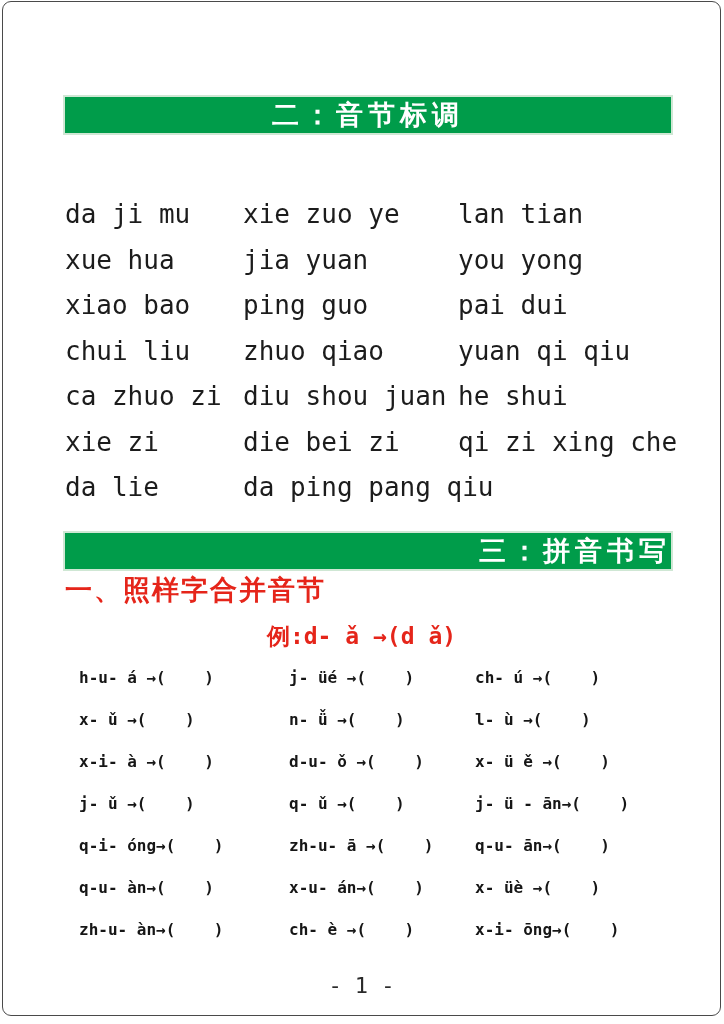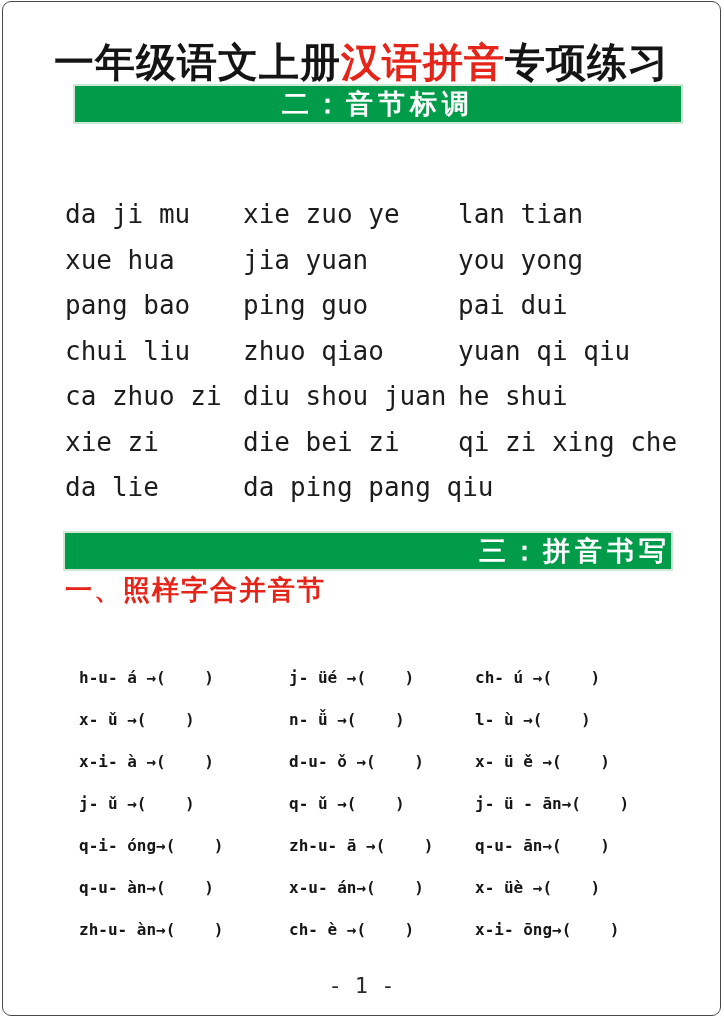--- a/index.html
+++ b/index.html
@@ -31,21 +31,21 @@
     position:absolute; left:60px; width:610px; height:40px;
     box-sizing:border-box;
     background:#009c4a;
     border:2px solid #cfe7d4;
     color:#ffffff;
     font-size:27px; font-weight:bold;
     text-align:center; line-height:35px;
     letter-spacing:5px;
     font-family:"DejaVu Sans", sans-serif;
   }
-  #banner-tone    { top:82px;margin-left:10px;  }
+  #banner-tone    { top:93px;  }
   #banner-writing { top:529px;text-align:right; }
   .red-heading {
     position:absolute; left:62px;
     color:#e5251a; font-size:27px; font-weight:bold;
     font-family:"DejaVu Sans", sans-serif;
     letter-spacing:2px;
     white-space:nowrap;
   }
   #heading-tone    { top:148px; }
   #heading-writing { top:570px; }
@@ -83,40 +83,37 @@
     font-size:22px; color:#2a2a2a;
     font-family:"DejaVu Sans Mono", monospace;
     white-space:pre;
   }
 </style>
 </head>
 <body>
 
 <div class="page">
 
-  <div class="title">
-    <span>一年级语文上册</span><span class="red-part">汉语拼音</span><span>专项练习</span>
-  </div>
 
   <div class="banner" id="banner-tone">二：音节标调</div>
 
 
   <div class="word-grid">
     <div class="row">
       <div class="cell">da ji mu</div>
       <div class="cell">xie zuo ye</div>
       <div class="cell">lan tian</div>
     </div>
     <div class="row">
       <div class="cell">xue hua</div>
       <div class="cell">jia yuan</div>
       <div class="cell">you yong</div>
     </div>
     <div class="row">
-      <div class="cell">pang bao</div>
+      <div class="cell">xiao bao</div>
       <div class="cell">ping guo</div>
       <div class="cell">pai dui</div>
     </div>
     <div class="row">
       <div class="cell">chui liu</div>
       <div class="cell">zhuo qiao</div>
       <div class="cell">yuan qi qiu</div>
     </div>
     <div class="row">
       <div class="cell">ca zhuo zi</div>
@@ -132,20 +129,21 @@
       <div class="cell">da lie</div>
       <div class="cell">da ping pang qiu</div>
       <div class="cell"></div>
     </div>
   </div>
 
   <div class="banner" id="banner-writing">三：拼音书写</div>
 
   <div class="red-heading" id="heading-writing">一、照样字合并音节</div>
 
+  <div class="example-line">例:d- ǎ →(d ǎ)</div>
 
   <div class="exercise-grid">
     <div class="row">
       <div class="cell">h-u- á →(    )</div>
       <div class="cell">j- üé →(    )</div>
       <div class="cell">ch- ú →(    )</div>
     </div>
     <div class="row">
       <div class="cell">x- ǔ →(    )</div>
       <div class="cell">n- ǚ →(    )</div>

